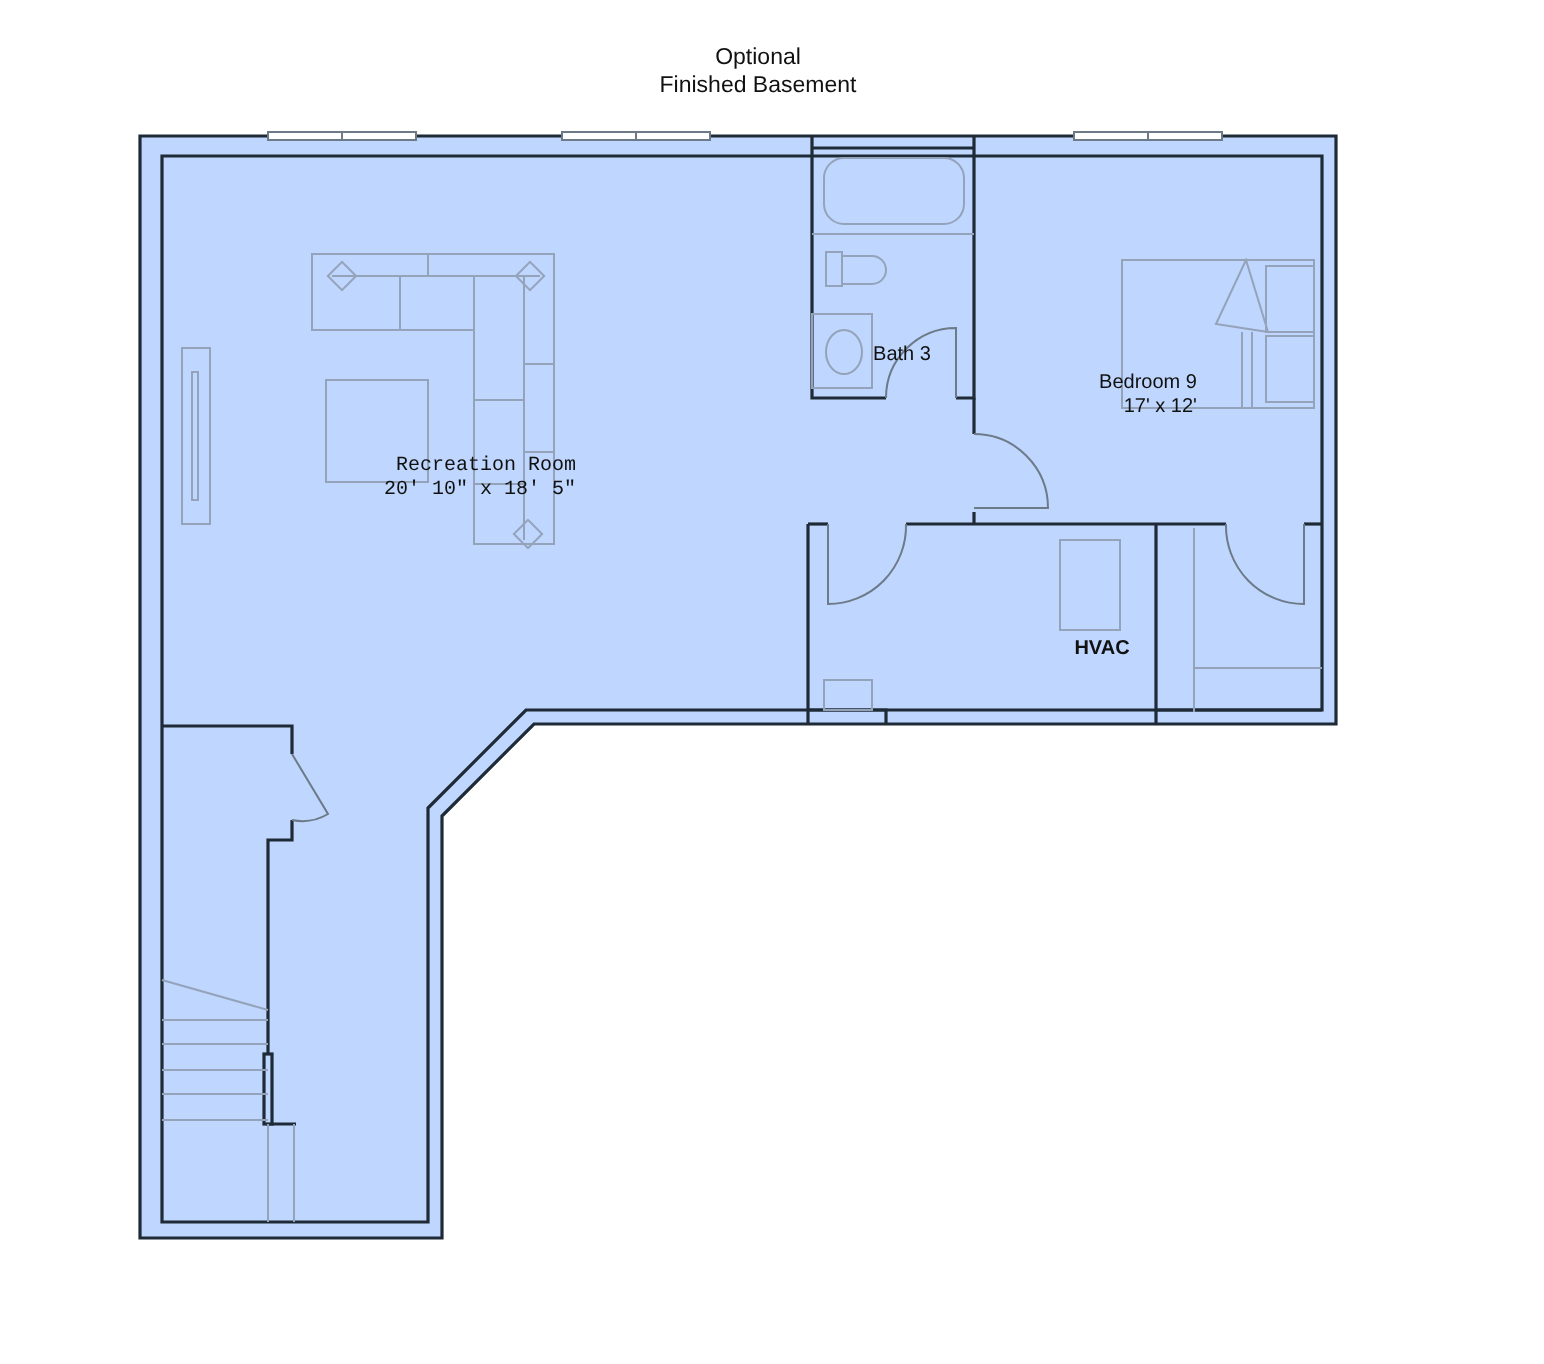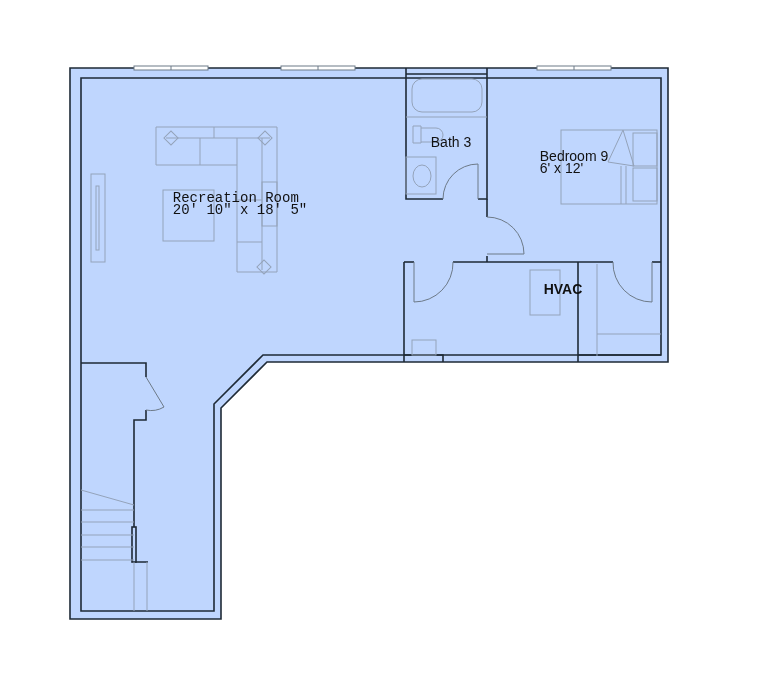--- a/index.html
+++ b/index.html
@@ -1,25 +1,27 @@
 <!DOCTYPE html>
 <html><head>
 <meta charset="utf-8">
 <style>
   html, body { margin:0; padding:0; background:#ffffff; }
   body { width:772px; height:682px; position:relative; overflow:hidden; font-family:"Liberation Sans", sans-serif; }
   .title { position:absolute; left:0; width:758px; top:22px; text-align:center; font-size:11.5px; line-height:14px; color:#111; }
   svg { position:absolute; left:0; top:0; }
-  .lbl { position:absolute; text-align:left; font-size:14px; line-height:12px; color:#111; white-space:nowrap; transform:translateX(-50%); }
+  .lbl { position:absolute; text-align:right; font-size:10px; line-height:12px; color:#111; white-space:nowrap; transform:translateX(-50%);margin-top:36px; }
   .lbl.bold { font-weight:bold; }
 </style>
 </head>
 <body>
 
 <div class="title">
+  <div>Optional</div>
+  <div>Finished Basement</div>
 </div>
 
 <svg width="772" height="682" viewBox="0 0 772 682">
 
   <path d="M70 68 H668 V362 H267 L221 408 V619 H70 Z" fill="#bfd6fe"></path>
 
   <g fill="none" stroke="#1e2a36" stroke-width="1.6">
     <path d="M70 68 H668 V362 H267 L221 408 V619 H70 Z"></path>
     <path d="M81 78 H661 V355 H263 L214 404 V611 H81 Z"></path>
   </g>
@@ -122,17 +124,17 @@
 
 <div class="lbl" style="left:240px; top:192px;font-family:Liberation Mono, monospace;">
   <div>Recreation Room</div>
   <div>20' 10" x 18' 5"</div>
 </div>
 <div class="lbl" style="left:451px; top:136px;">
   <div>Bath 3</div>
 </div>
 <div class="lbl" style="left:574px; top:150px;">
   <div>Bedroom 9</div>
-  <div>6' x 12'</div>
+  <div>17' x 12'</div>
 </div>
-<div class="lbl bold" style="left:563px; top:283px;">
+<div class="lbl bold" style="left:551px; top:283px;">
   <div>HVAC</div>
 </div>
 
 </body></html>

